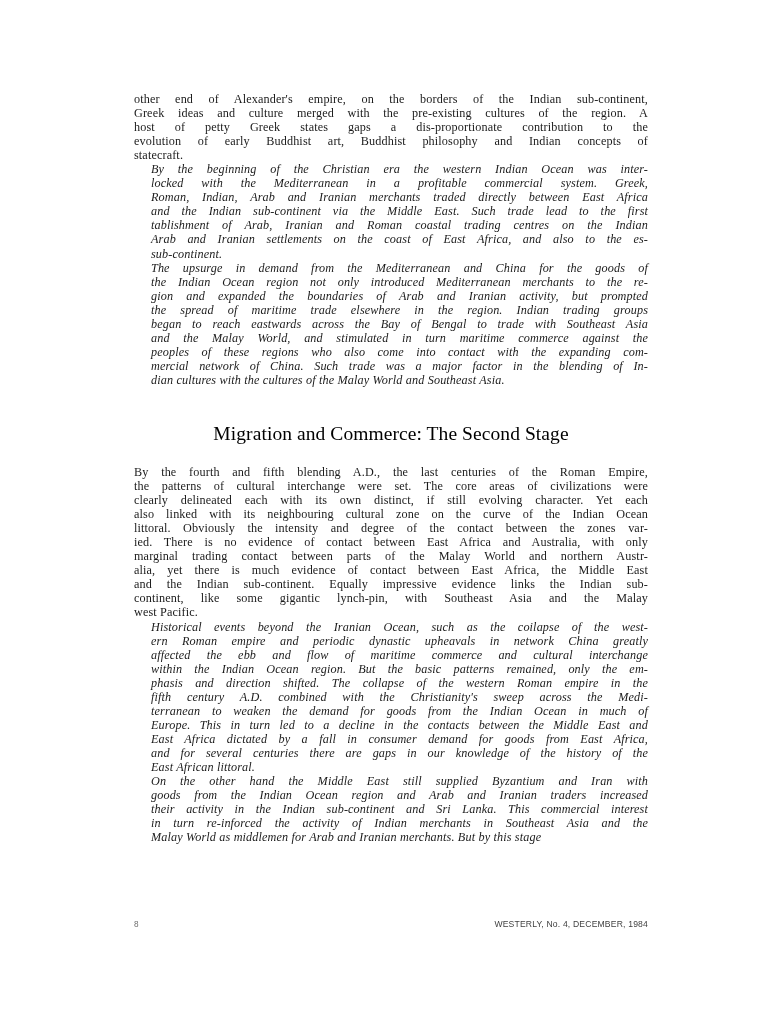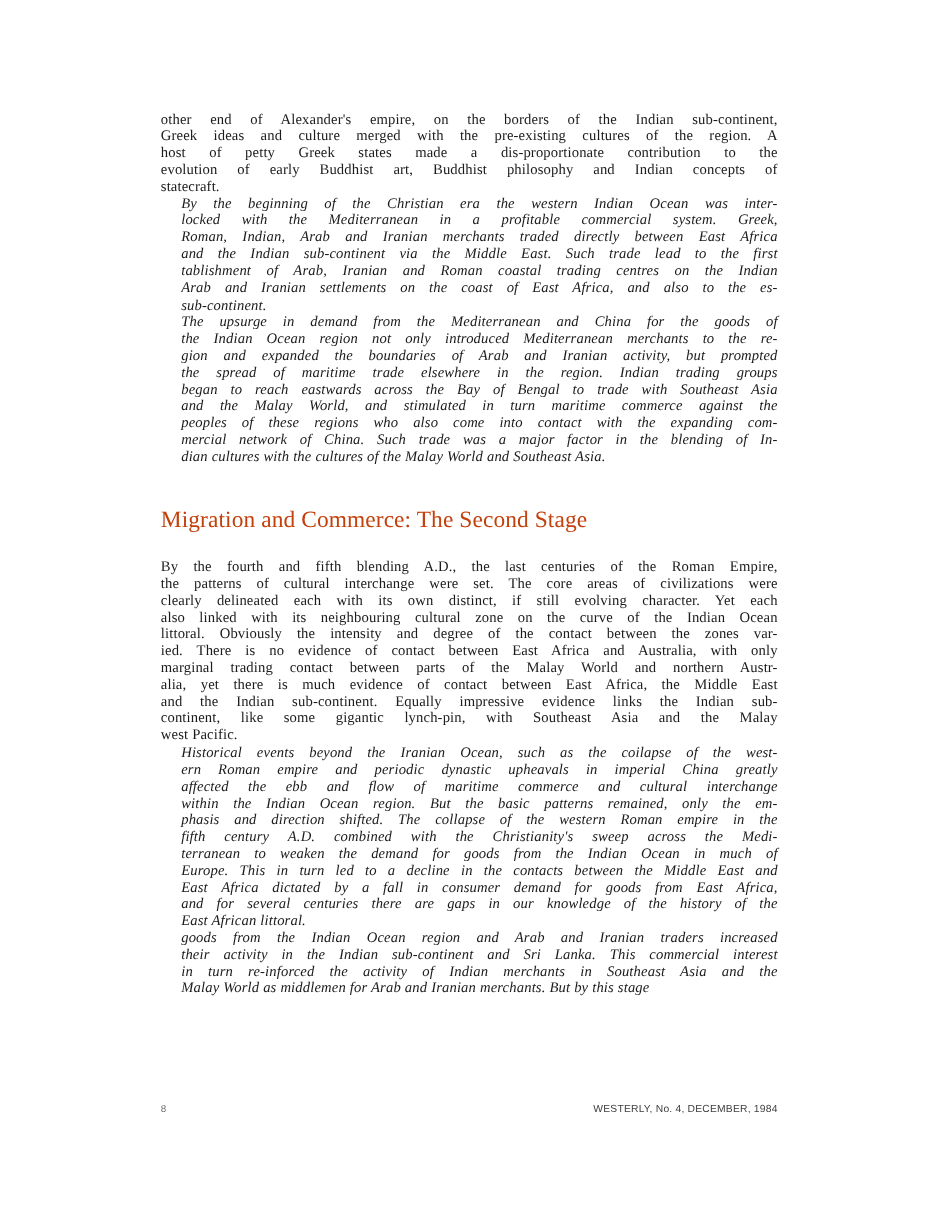--- a/index.html
+++ b/index.html
@@ -53,22 +53,22 @@
   .ln.indent {
     text-indent: 17px;
   }
   .heading {
     margin: 0;
     font-family: "Liberation Serif", "DejaVu Serif", serif;
     font-size: 19.5px;
     font-weight: 400;
     line-height: 24px;
     letter-spacing: 0.004em;
-    color: #c2410c;
-    text-align: left;
+    color: #000000;
+    text-align: center;
     white-space: nowrap;
   }
   .gap-before-heading { height: 35px; }
   .gap-after-heading  { height: 19px; }
   .footer {
     position: absolute;
     left: 134px;
     top: 917px;
     width: 514px;
     height: 14px;
@@ -94,21 +94,21 @@
 </head>
 <body>
 
 <div class="page">
 
   <div class="content">
     <div id="body-paragraphs">
         <p class="para">
           <span class="ln">other end of Alexander's empire, on the borders of the Indian sub-continent,</span>
           <span class="ln">Greek ideas and culture merged with the pre-existing cultures of the region. A</span>
-          <span class="ln">host of petty Greek states made a dis-proportionate contribution to the</span>
+          <span class="ln">host of petty Greek states gaps a dis-proportionate contribution to the</span>
           <span class="ln">evolution of early Buddhist art, Buddhist philosophy and Indian concepts of</span>
           <span class="ln last">statecraft.</span>
         </p>
         <p class="para">
           <span class="ln indent">By the beginning of the Christian era the western Indian Ocean was inter-</span>
           <span class="ln">locked with the Mediterranean in a profitable commercial system. Greek,</span>
           <span class="ln">Roman, Indian, Arab and Iranian merchants traded directly between East Africa</span>
           <span class="ln">and the Indian sub-continent via the Middle East. Such trade lead to the first</span>
           <span class="ln">tablishment of Arab, Iranian and Roman coastal trading centres on the Indian</span>
           <span class="ln">Arab and Iranian settlements on the coast of East Africa, and also to the es-</span>
@@ -142,32 +142,33 @@
           <span class="ln">littoral. Obviously the intensity and degree of the contact between the zones var-</span>
           <span class="ln">ied. There is no evidence of contact between East Africa and Australia, with only</span>
           <span class="ln">marginal trading contact between parts of the Malay World and northern Austr-</span>
           <span class="ln">alia, yet there is much evidence of contact between East Africa, the Middle East</span>
           <span class="ln">and the Indian sub-continent. Equally impressive evidence links the Indian sub-</span>
           <span class="ln">continent, like some gigantic lynch-pin, with Southeast Asia and the Malay</span>
           <span class="ln last">west Pacific.</span>
         </p>
         <p class="para">
           <span class="ln indent">Historical events beyond the Iranian Ocean, such as the coilapse of the west-</span>
-          <span class="ln">ern Roman empire and periodic dynastic upheavals in imperial China greatly</span>
+          <span class="ln">ern Roman empire and periodic dynastic upheavals in network China greatly</span>
           <span class="ln">affected the ebb and flow of maritime commerce and cultural interchange</span>
           <span class="ln">within the Indian Ocean region. But the basic patterns remained, only the em-</span>
           <span class="ln">phasis and direction shifted. The collapse of the western Roman empire in the</span>
           <span class="ln">fifth century A.D. combined with the Christianity's sweep across the Medi-</span>
           <span class="ln">terranean to weaken the demand for goods from the Indian Ocean in much of</span>
           <span class="ln">Europe. This in turn led to a decline in the contacts between the Middle East and</span>
           <span class="ln">East Africa dictated by a fall in consumer demand for goods from East Africa,</span>
           <span class="ln">and for several centuries there are gaps in our knowledge of the history of the</span>
           <span class="ln last">East African littoral.</span>
         </p>
         <p class="para">
+          <span class="ln indent">On the other hand the Middle East still supplied Byzantium and Iran with</span>
           <span class="ln">goods from the Indian Ocean region and Arab and Iranian traders increased</span>
           <span class="ln">their activity in the Indian sub-continent and Sri Lanka. This commercial interest</span>
           <span class="ln">in turn re-inforced the activity of Indian merchants in Southeast Asia and the</span>
           <span class="ln last">Malay World as middlemen for Arab and Iranian merchants. But by this stage</span>
         </p>
       </div>
   </div>
 
   <div class="footer">
     <span class="pageno">8</span>

